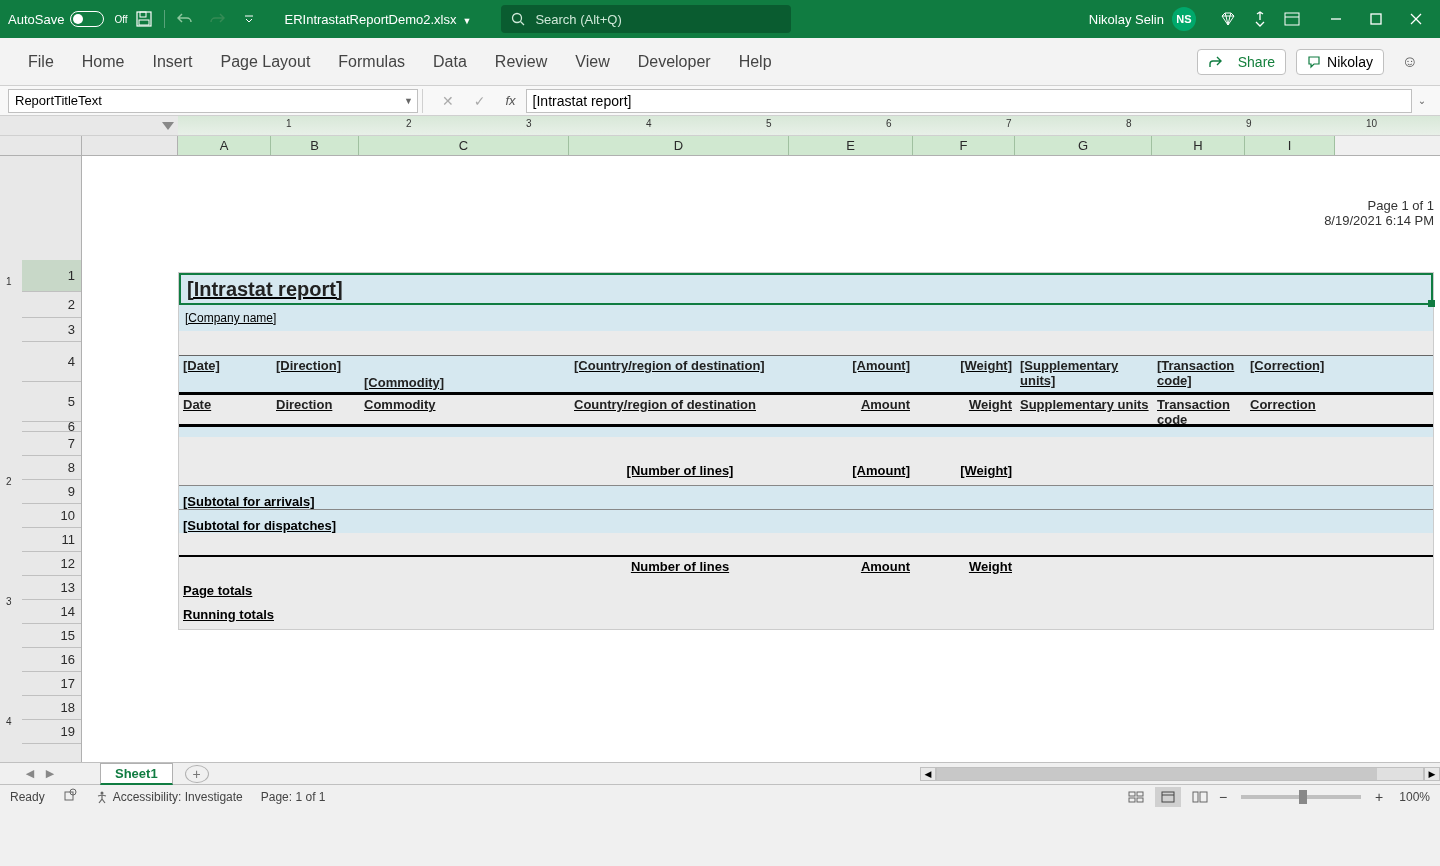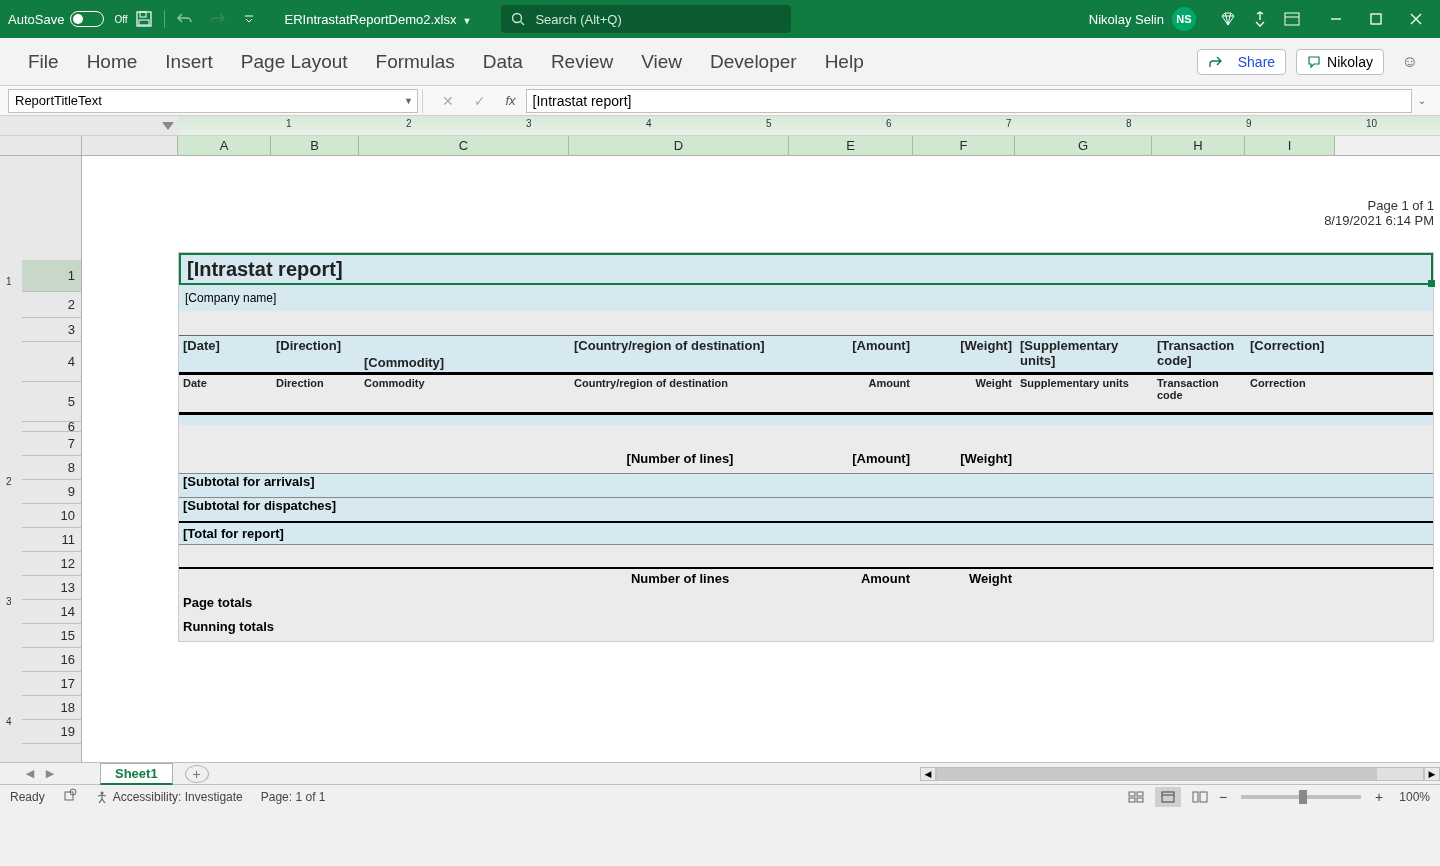--- a/index.html
+++ b/index.html
@@ -17,25 +17,25 @@
 .filename-arrow { margin-left: 6px; font-size: 9px; }
 .search-box { margin-left: 30px; background: #0a5c30; border-radius: 4px; height: 28px; width: 290px; display: flex; align-items: center; padding: 0 10px; color: #cfe8d8; font-size: 13px; }
 .search-icon-svg { margin-right: 10px; }
 .spacer { flex: 1; }
 .user-badge { display: flex; align-items: center; gap: 8px; }
 .user-initials { width: 24px; height: 24px; background: #00a86b; border-radius: 50%; display: flex; align-items: center; justify-content: center; font-size: 11px; font-weight: bold; }
 .win-controls { display: flex; gap: 8px; margin-left: 12px; }
 
 
 .ribbon { height: 48px; background: #f3f3f3; border-bottom: 1px solid #d0d0d0; display: flex; align-items: center; padding: 0 14px; }
-.ribbon-tab { padding: 0 14px; font-size: 19px; color: #444; cursor: pointer; height: 100%; display: flex; align-items: center; }
+.ribbon-tab { padding: 0 14px; font-size: 16px; color: #444; cursor: pointer; height: 100%; display: flex; align-items: center; }
 .ribbon-tab.file { color: #444; }
 .ribbon-right { margin-left: auto; display: flex; gap: 10px; align-items: center; }
 .share-btn, .comments-btn { background: #fff; border: 1px solid #c0c0c0; border-radius: 4px; padding: 4px 10px; font-size: 14px; display: flex; align-items: center; gap: 6px; cursor: pointer; }
-.share-btn { color: #1d4ed8; gap: 16px; }
+.share-btn { color: #15803d; gap: 16px; }
 .emoji-btn { width: 32px; height: 32px; border: 1px solid transparent; border-radius: 4px; display: flex; align-items: center; justify-content: center; cursor: pointer; font-size: 16px; color: #555; }
 
 
 .formula-bar { height: 30px; background: #f8f8f8; border-bottom: 1px solid #d0d0d0; display: flex; align-items: center; padding: 0 8px; }
 .name-box { width: 410px; height: 24px; border: 1px solid #c0c0c0; background: #fff; display: flex; align-items: center; padding: 0 6px; font-size: 13px; position: relative; }
 .name-box-arrow { position: absolute; right: 4px; font-size: 9px; color: #666; }
 .fb-divider { width: 6px; height: 24px; border-left: 1px solid #d0d0d0; margin: 0 4px; }
 .fb-icons { display: flex; gap: 20px; padding: 0 10px; color: #aaa; font-size: 14px; }
 .fb-fx { font-style: italic; font-size: 13px; color: #555; padding: 0 10px; }
 .formula-input { flex: 1; height: 24px; border: 1px solid #c0c0c0; background: #fff; padding: 0 6px; font-size: 14px; display: flex; align-items: center; }
@@ -56,35 +56,35 @@
 .colhdr { background: #d0e8d0; border-right: 1px solid #a0c0a0; text-align: center; font-size: 13px; color: #2a2a2a; display: flex; align-items: center; justify-content: center; }
 
 
 .grid-area { display: flex; height: 606px; background: #fff; }
 .vruler { width: 22px; background: #e8e8e8; flex-shrink: 0; position: relative; }
 .vruler-mark { position: absolute; font-size: 10px; color: #333; left: 6px; }
 .rowhdrs { width: 60px; background: #e8e8e8; flex-shrink: 0; border-right: 1px solid #b0b0b0; }
 .rowhdr { height: 24px; border-bottom: 1px solid #c0c0c0; text-align: right; padding-right: 6px; font-size: 13px; color: #2a2a2a; display: flex; align-items: center; justify-content: flex-end; }
 .rowhdr.selected { background: #c8d8c8; }
 .page-gutter { width: 96px; flex-shrink: 0; }
-.worksheet { flex: 1; position: relative; padding-top: 14px; }
+.worksheet { flex: 1; position: relative; padding-top: 34px; text-decoration: underline; }
 
 .page-box { border: 1px solid #ccc; margin-right: 6px; position: relative; }
 .page-info { position: absolute; right: 6px; top: -18px; font-size: 13px; color: #333; text-align: right; }
 .selcell { border: 2px solid #107c41; background: #d6e8f0; height: 32px; display: flex; align-items: center; padding-left: 6px; font-size: 20px; font-weight: bold; color: #222; position: relative; }
 .selcell::after { content: ''; position: absolute; right: -4px; bottom: -4px; width: 7px; height: 7px; background: #107c41; }
 .company-row { background: #d6e8f0; height: 26px; font-size: 12px; padding-left: 6px; display: flex; align-items: center; }
 .gap-row { height: 24px; background: #ebebeb; }
 .header-row { height: 40px; background: #d6e8f0; display: flex; font-size: 13px; font-weight: bold; color: #222; border-top: 1px solid #666; border-bottom: 3px solid #000; }
-.header-row2 { height: 40px; background: #ebebeb; display: flex; font-size: 11px; font-weight: bold; color: #222; border-bottom: 3px solid #000; }
+.header-row2 { height: 32px; background: #ebebeb; display: flex; font-size: 13px; font-weight: bold; color: #222; border-bottom: 3px solid #000; }
 .cell { padding: 2px 4px; display: flex; align-items: flex-start; }
 .blue-band { height: 10px; background: #d6e8f0; }
 .data-empty { height: 24px; background: #ebebeb; }
 .summary-head { height: 24px; background: #ebebeb; display: flex; font-size: 13px; font-weight: bold; }
-.subtotal-row { height: 24px; background: #d6e8f0; font-size: 13px; font-weight: bold; padding-left: 4px; display: flex; align-items: flex-start; border-top: 1px solid #888; }
+.subtotal-row { height: 24px; background: #d6e8f0; font-size: 13px; font-weight: bold; padding-left: 4px; display: flex; align-items: flex-end; border-top: 1px solid #888; }
 .total-row { height: 24px; background: #d6e8f0; font-size: 13px; font-weight: bold; padding-left: 4px; display: flex; align-items: center; border-top: 2px solid #000; border-bottom: 1px solid #888; }
 .plain-row { height: 24px; background: #ebebeb; display: flex; font-size: 13px; font-weight: bold; border-top: 1px solid #000; }
 .plain-row.noborder { border-top: none; }
 .blank-cells { height: 24px; }
 
 
 .sheet-tabs { height: 22px; background: #f0f0f0; border-top: 1px solid #c0c0c0; display: flex; align-items: center; padding-left: 20px; }
 .nav-arrow { width: 20px; font-size: 11px; color: #888; text-align: center; cursor: pointer; }
 .sheet-tab { padding: 2px 14px; background: #fff; border: 1px solid #b0b0b0; border-bottom: 2px solid #107c41; font-size: 13px; color: #107c41; font-weight: bold; cursor: pointer; }
 .add-sheet { width: 24px; height: 18px; border: 1px solid #b0b0b0; border-radius: 50%; margin-left: 12px; display: flex; align-items: center; justify-content: center; font-size: 14px; color: #777; cursor: pointer; }
@@ -341,23 +341,20 @@
           <div class="cell" style="width: 137px; justify-content: flex-start;"></div>
           <div class="cell" style="width: 93px; justify-content: flex-start;"></div>
           <div class="cell" style="width: 90px; justify-content: flex-start;"></div>
         </div>
       <div class="subtotal-row">
           <span>[Subtotal for arrivals]</span>
         </div>
       <div class="subtotal-row">
           <span>[Subtotal for dispatches]</span>
         </div>
-      <div class="total-row">
-          <span>[Total for report]</span>
-        </div>
       <div class="blank-cells" style="background:#ebebeb;border-bottom:2px solid #000"></div>
       <div class="plain-row noborder" id="sumhdr">
           <div class="cell" style="width: 93px; justify-content: flex-start;"></div>
           <div class="cell" style="width: 88px; justify-content: flex-start;"></div>
           <div class="cell" style="width: 210px; justify-content: flex-start;"></div>
           <div class="cell" style="width: 220px; justify-content: center;">Number of lines</div>
           <div class="cell" style="width: 124px; justify-content: flex-end;">Amount</div>
           <div class="cell" style="width: 102px; justify-content: flex-end;">Weight</div>
           <div class="cell" style="width: 137px; justify-content: flex-start;"></div>
           <div class="cell" style="width: 93px; justify-content: flex-start;"></div>

